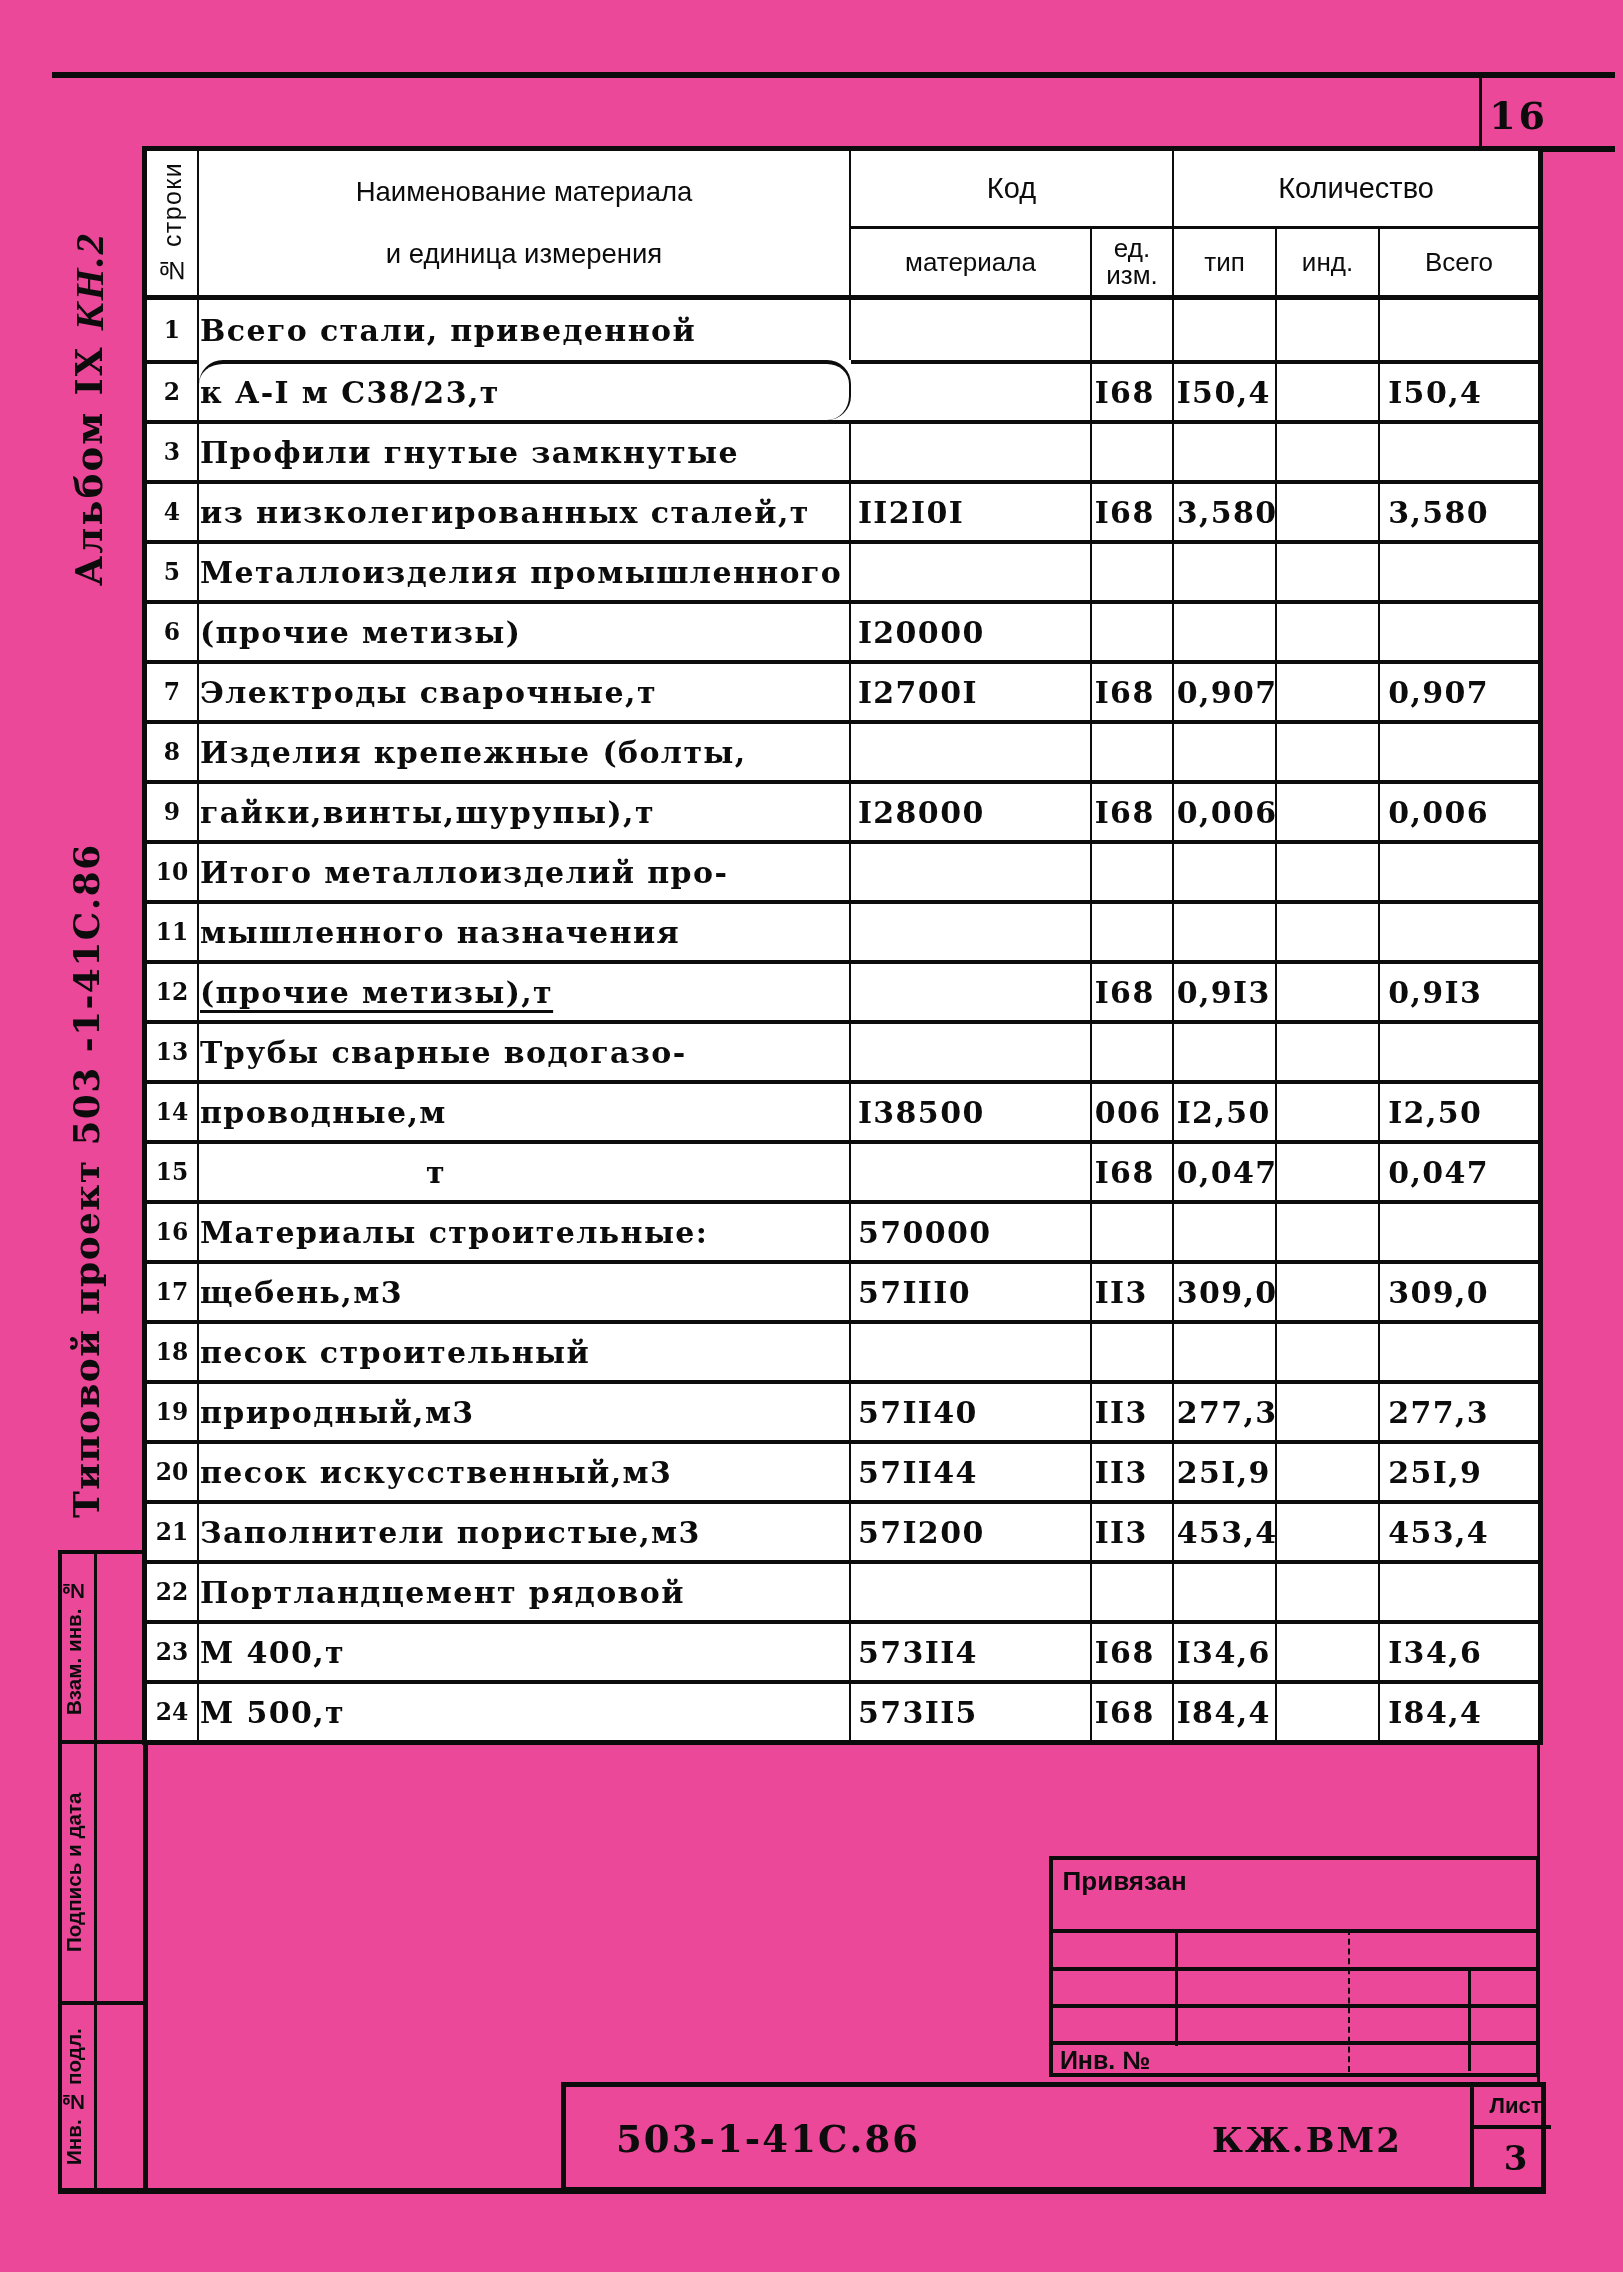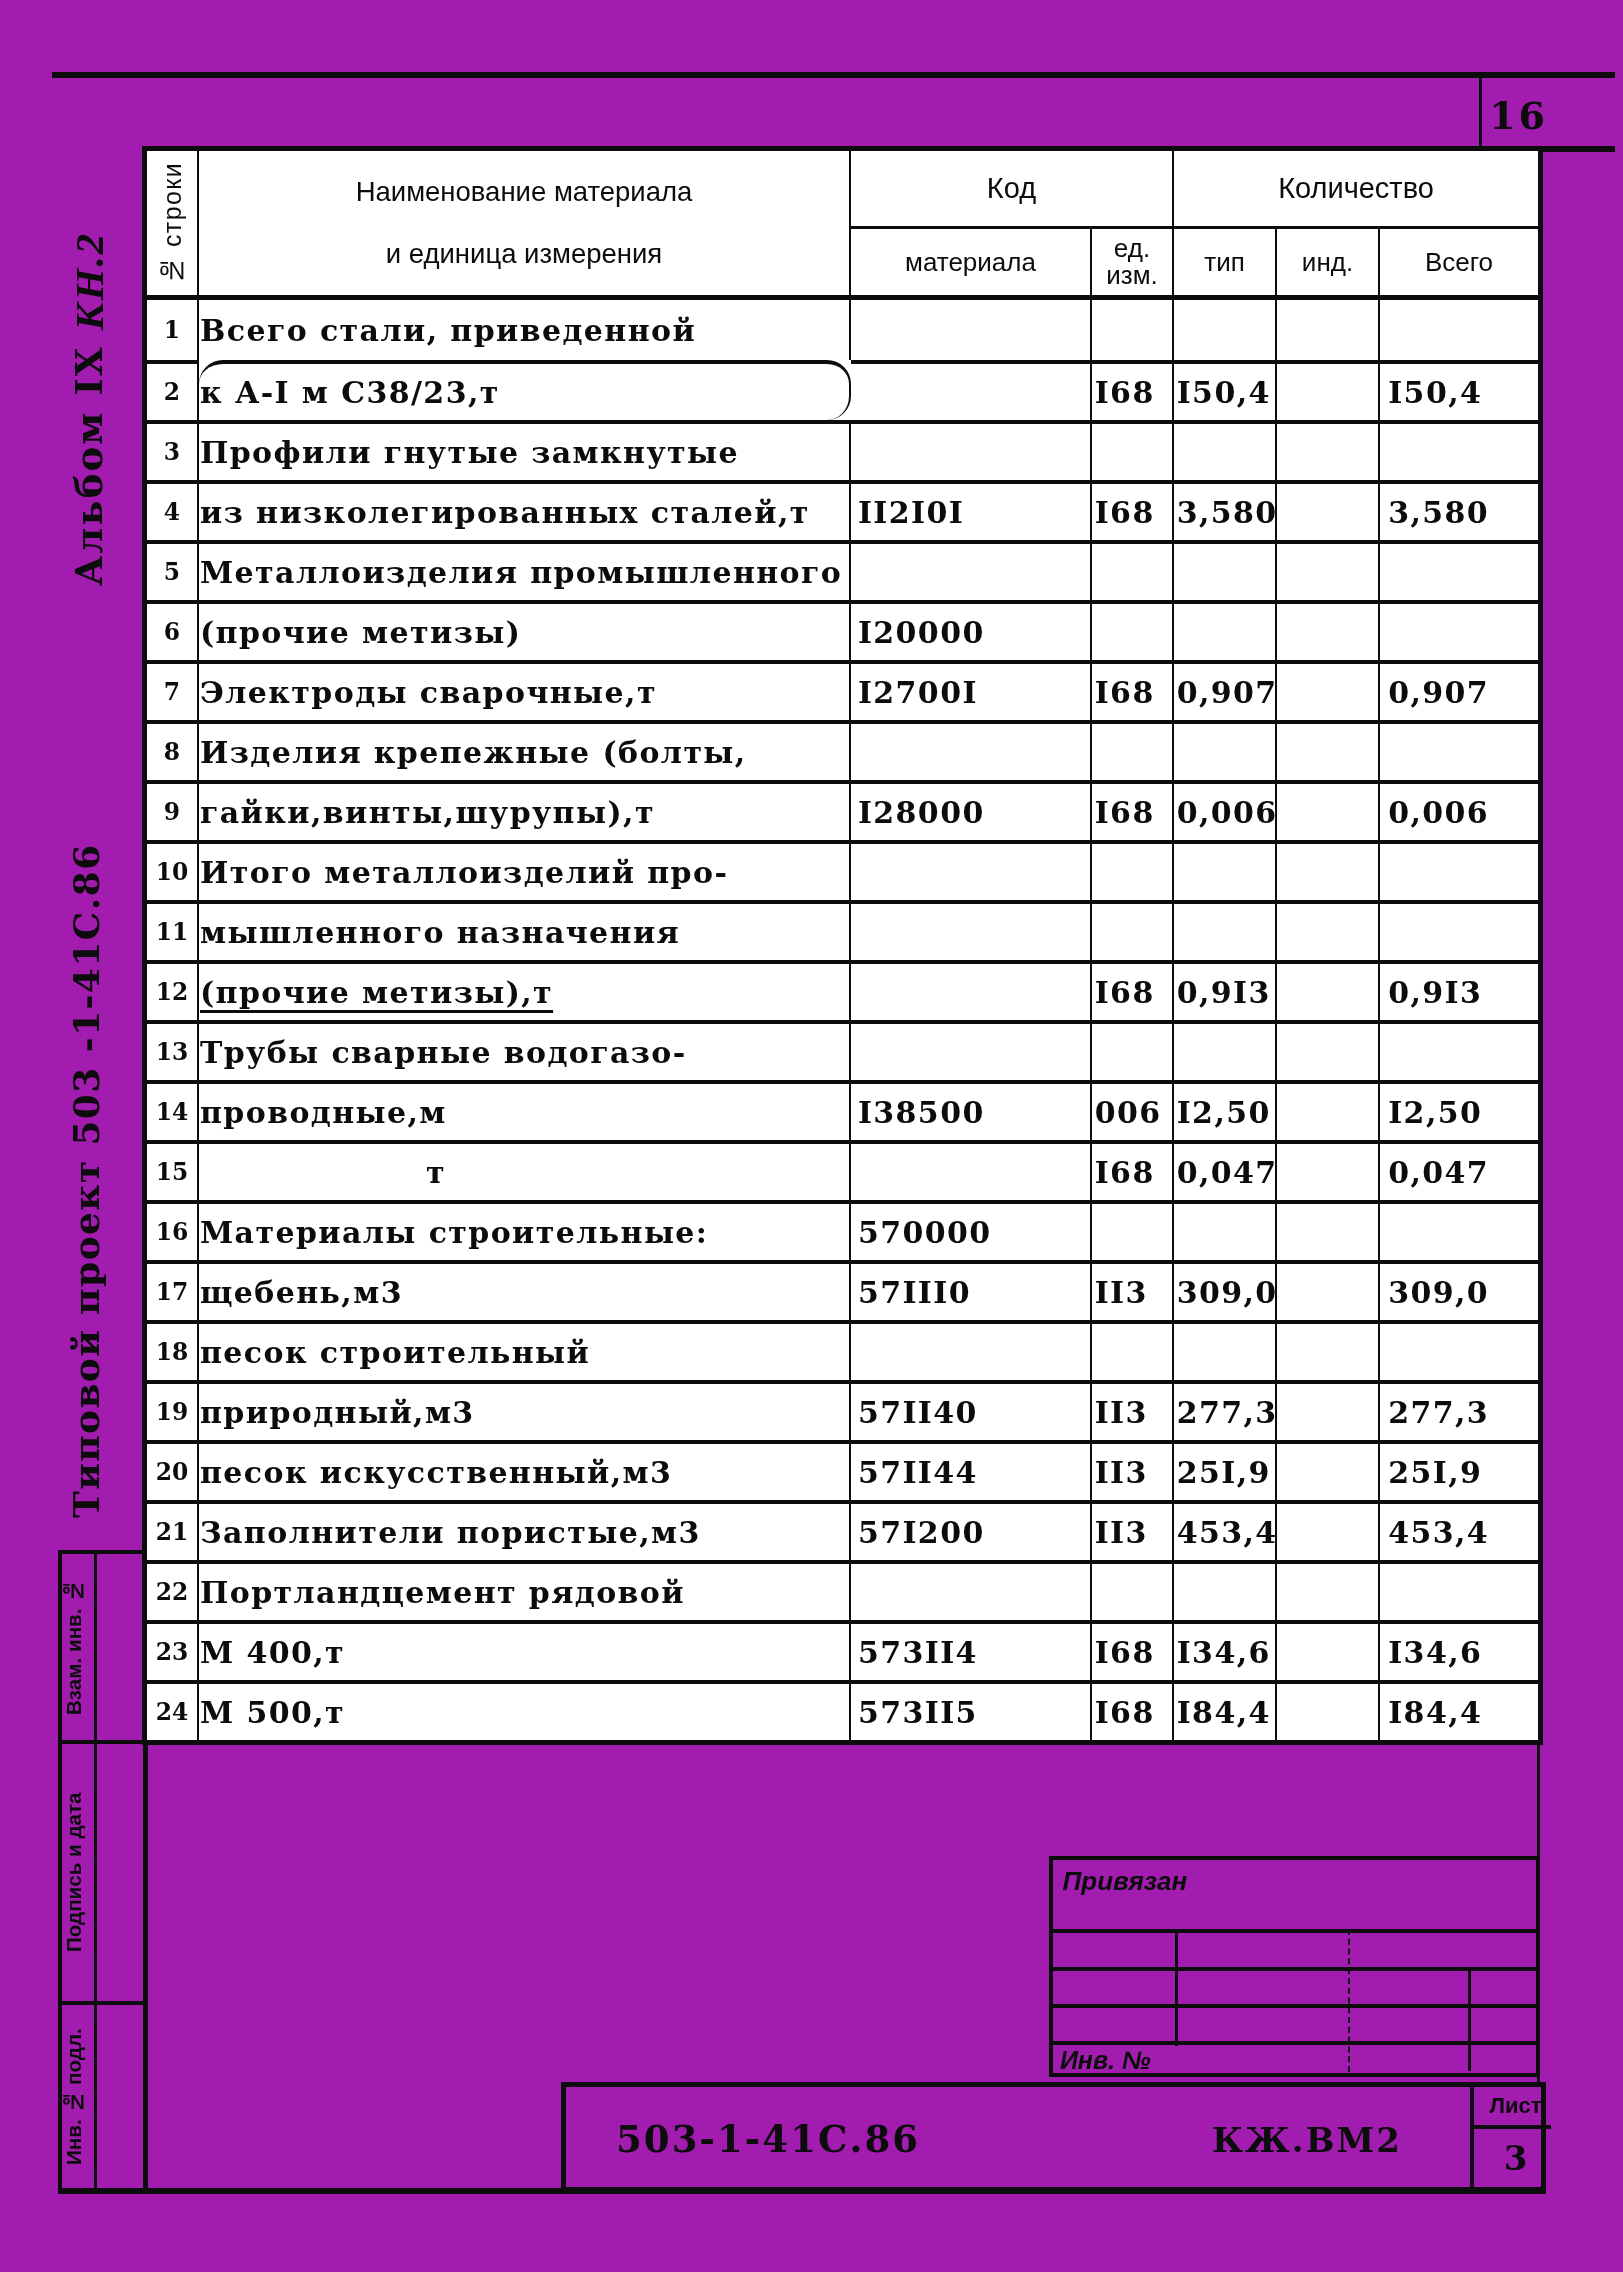--- a/index.html
+++ b/index.html
@@ -1,17 +1,17 @@
 <!DOCTYPE html>
 <html style="font-size:11px"><head>
 <meta charset="utf-8">
 <style>
   html,body { margin:0; padding:0; background:#ffffff; }
   .page {
-    position:relative; width:1624px; height:2273px; background:#a21caf;
+    position:relative; width:1624px; height:2273px; background:#ec4899;
     font-family:"DejaVu Serif", serif; color:#0c0c0c; overflow:hidden;
   }
   .hline { position:absolute; background:#0c0c0c; }
   .vline { position:absolute; background:#0c0c0c; }
 
   
   .page-num {
     position:absolute; left:1484px; top:81px; width:69px; height:69px;
     font-size:38px; font-weight:700; letter-spacing:2.7px;
     display:flex; align-items:center; justify-content:center;
@@ -87,21 +87,21 @@
   .c-name.u { text-decoration:underline; text-underline-offset:6.9px; text-decoration-thickness:2.7px; }
   .c-name.indent { padding-left:227px; }
   .c-code { padding-left:6.9px; border-right:2.7px solid #0c0c0c; }
   .c-unit { justify-content:flex-start; padding-left:2.7px; border-right:2.1px solid #0c0c0c; }
   .c-tip  { padding-left:2.7px; border-right:2.1px solid #0c0c0c; }
   .c-ind  { border-right:2.7px solid #0c0c0c; }
   .c-total{ padding-left:8.2px; }
 
   
   .bind-block { position:absolute; left:1049px; top:1856px; width:491px; height:221px;
-    border:4.8px solid #0c0c0c; box-sizing:border-box;font-style:italic; }
+    border:4.8px solid #0c0c0c; box-sizing:border-box; }
   .bind-block .blabel { position:absolute; left:9.6px; top:5.5px;
     font-family:"Liberation Sans", sans-serif; font-size:26px; font-weight:700; }
   .bind-block .rh { position:absolute; left:0; width:100%; height:4.1px; background:#0c0c0c; }
   .bind-block .rh1 { top:69px; } .bind-block .rh2 { top:107px; }
   .bind-block .rh3 { top:144px; } .bind-block .rh4 { top:181px; }
   .bind-block .cv1 { position:absolute; left:122px; top:69px; width:3.4px; height:117px; background:#0c0c0c; }
   .bind-block .cv2 { position:absolute; left:295px; top:69px; width:0; height:143px;
     border-left:2.7px dashed #0c0c0c; }
   .bind-block .cv3 { position:absolute; left:415px; top:107px; width:3.4px; height:104px; background:#0c0c0c; }
   .bind-block .invlabel { position:absolute; left:6.9px; top:186px;

